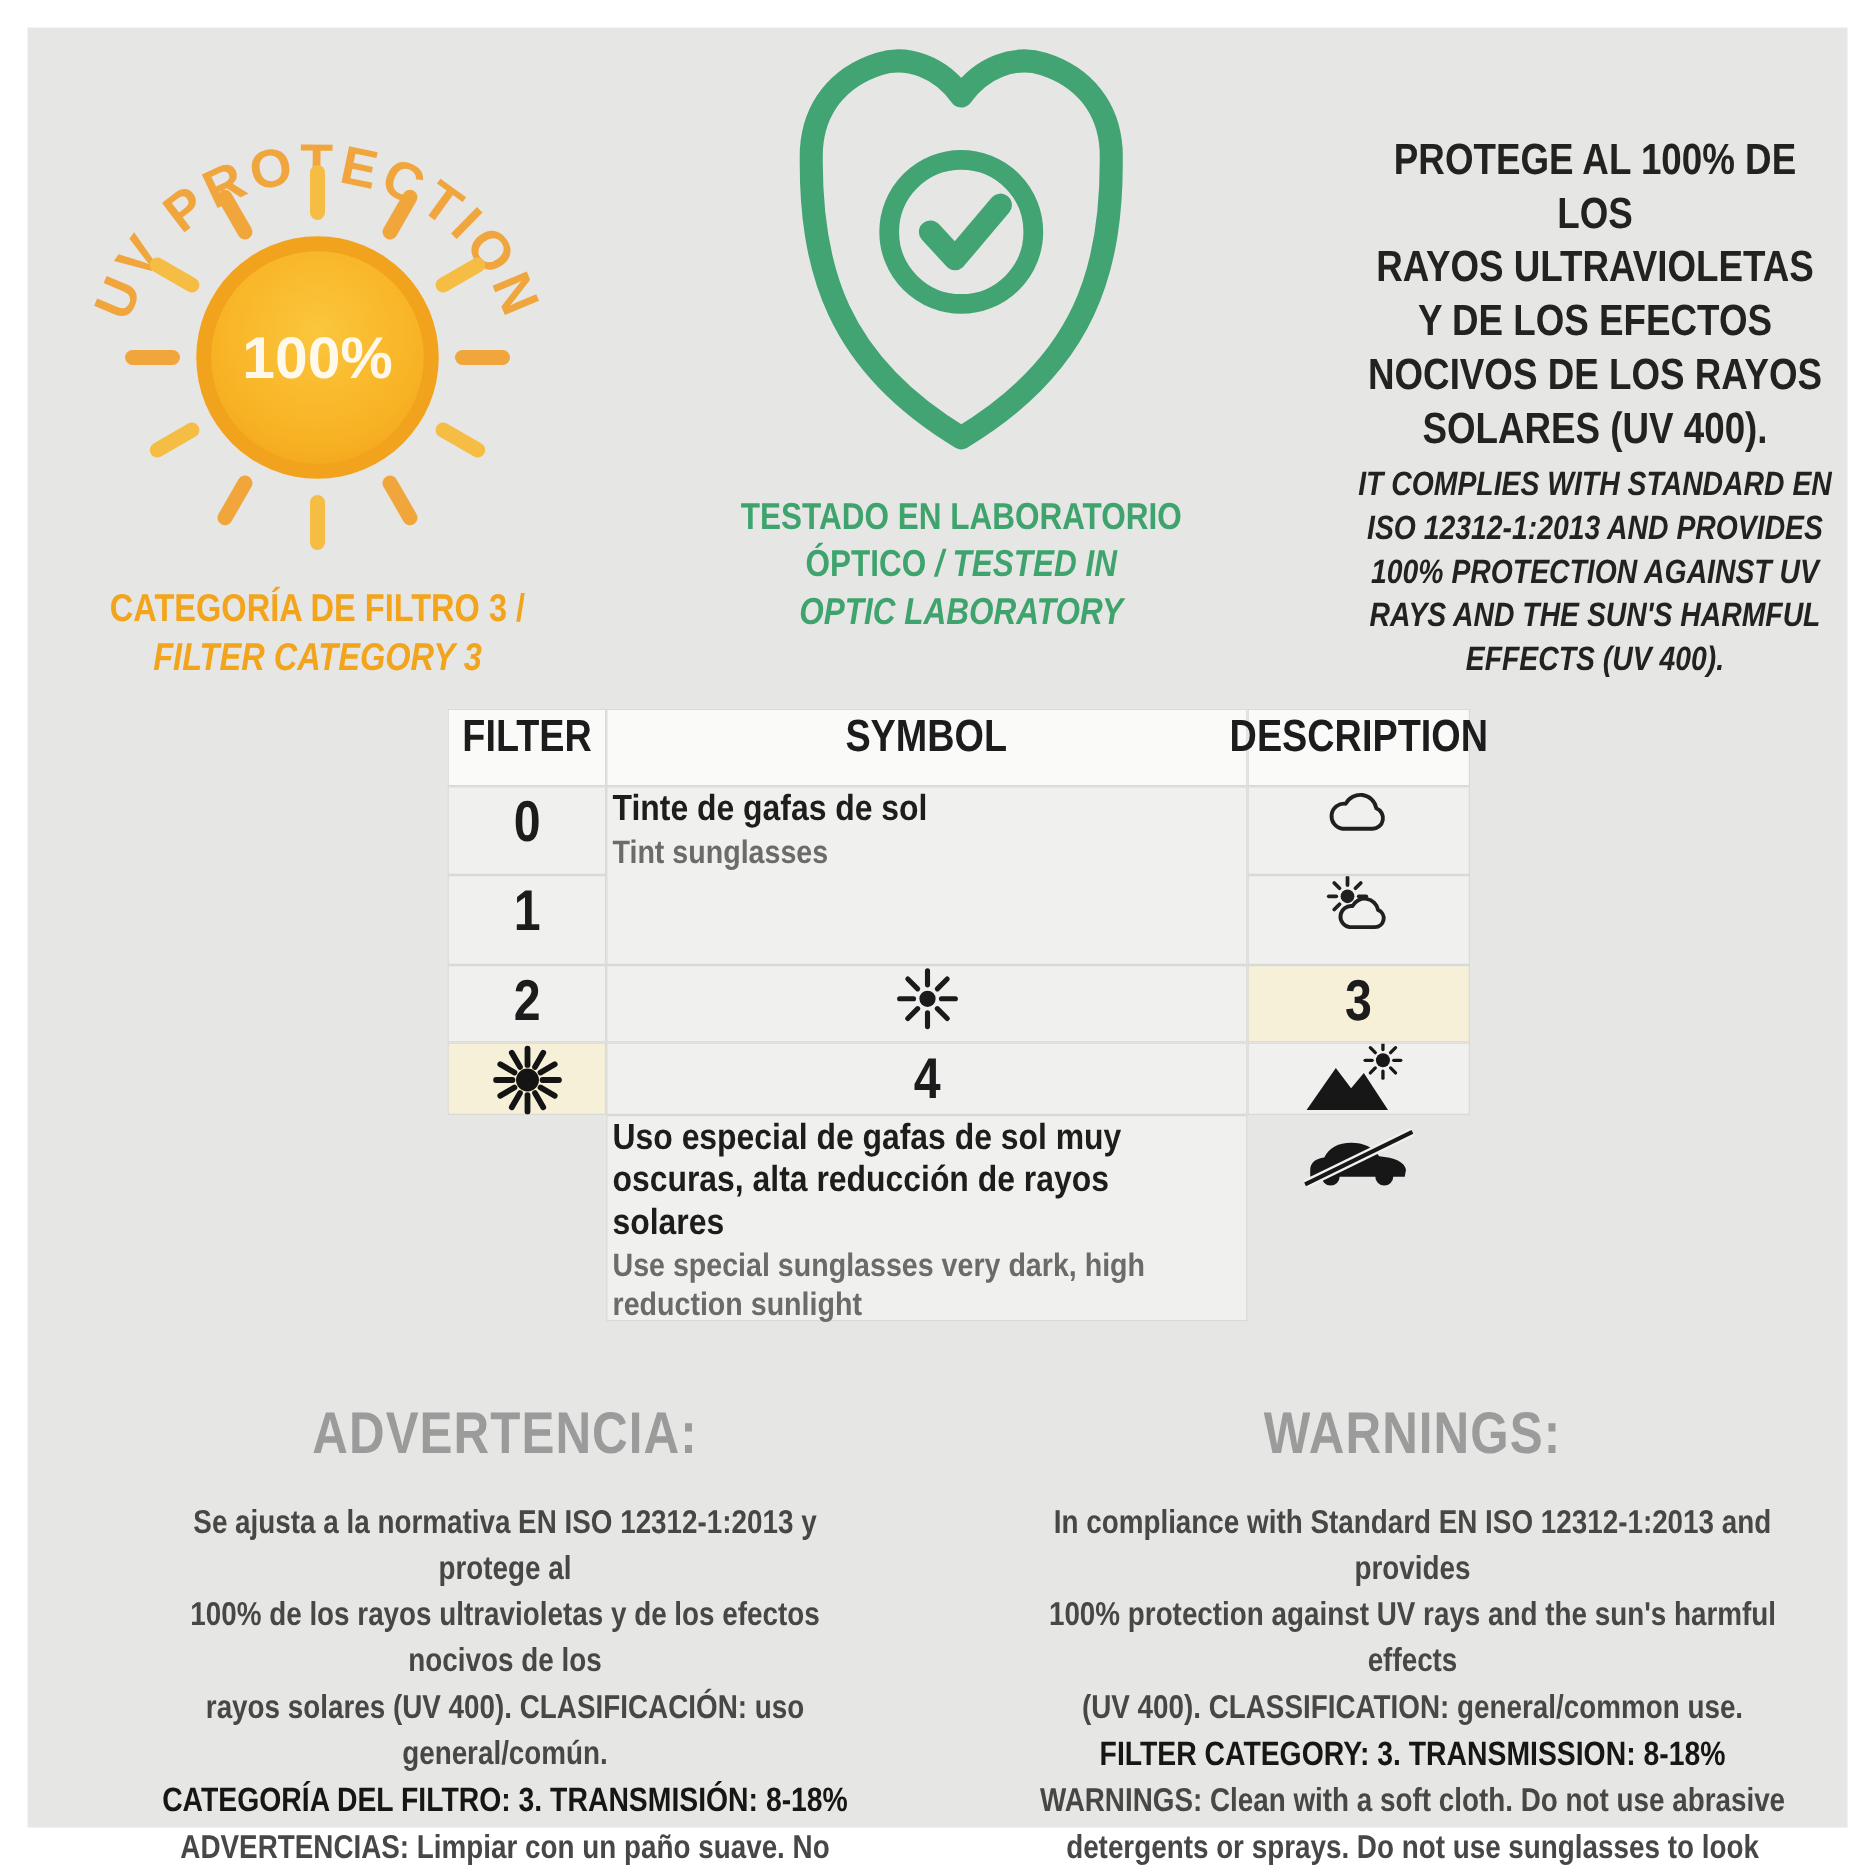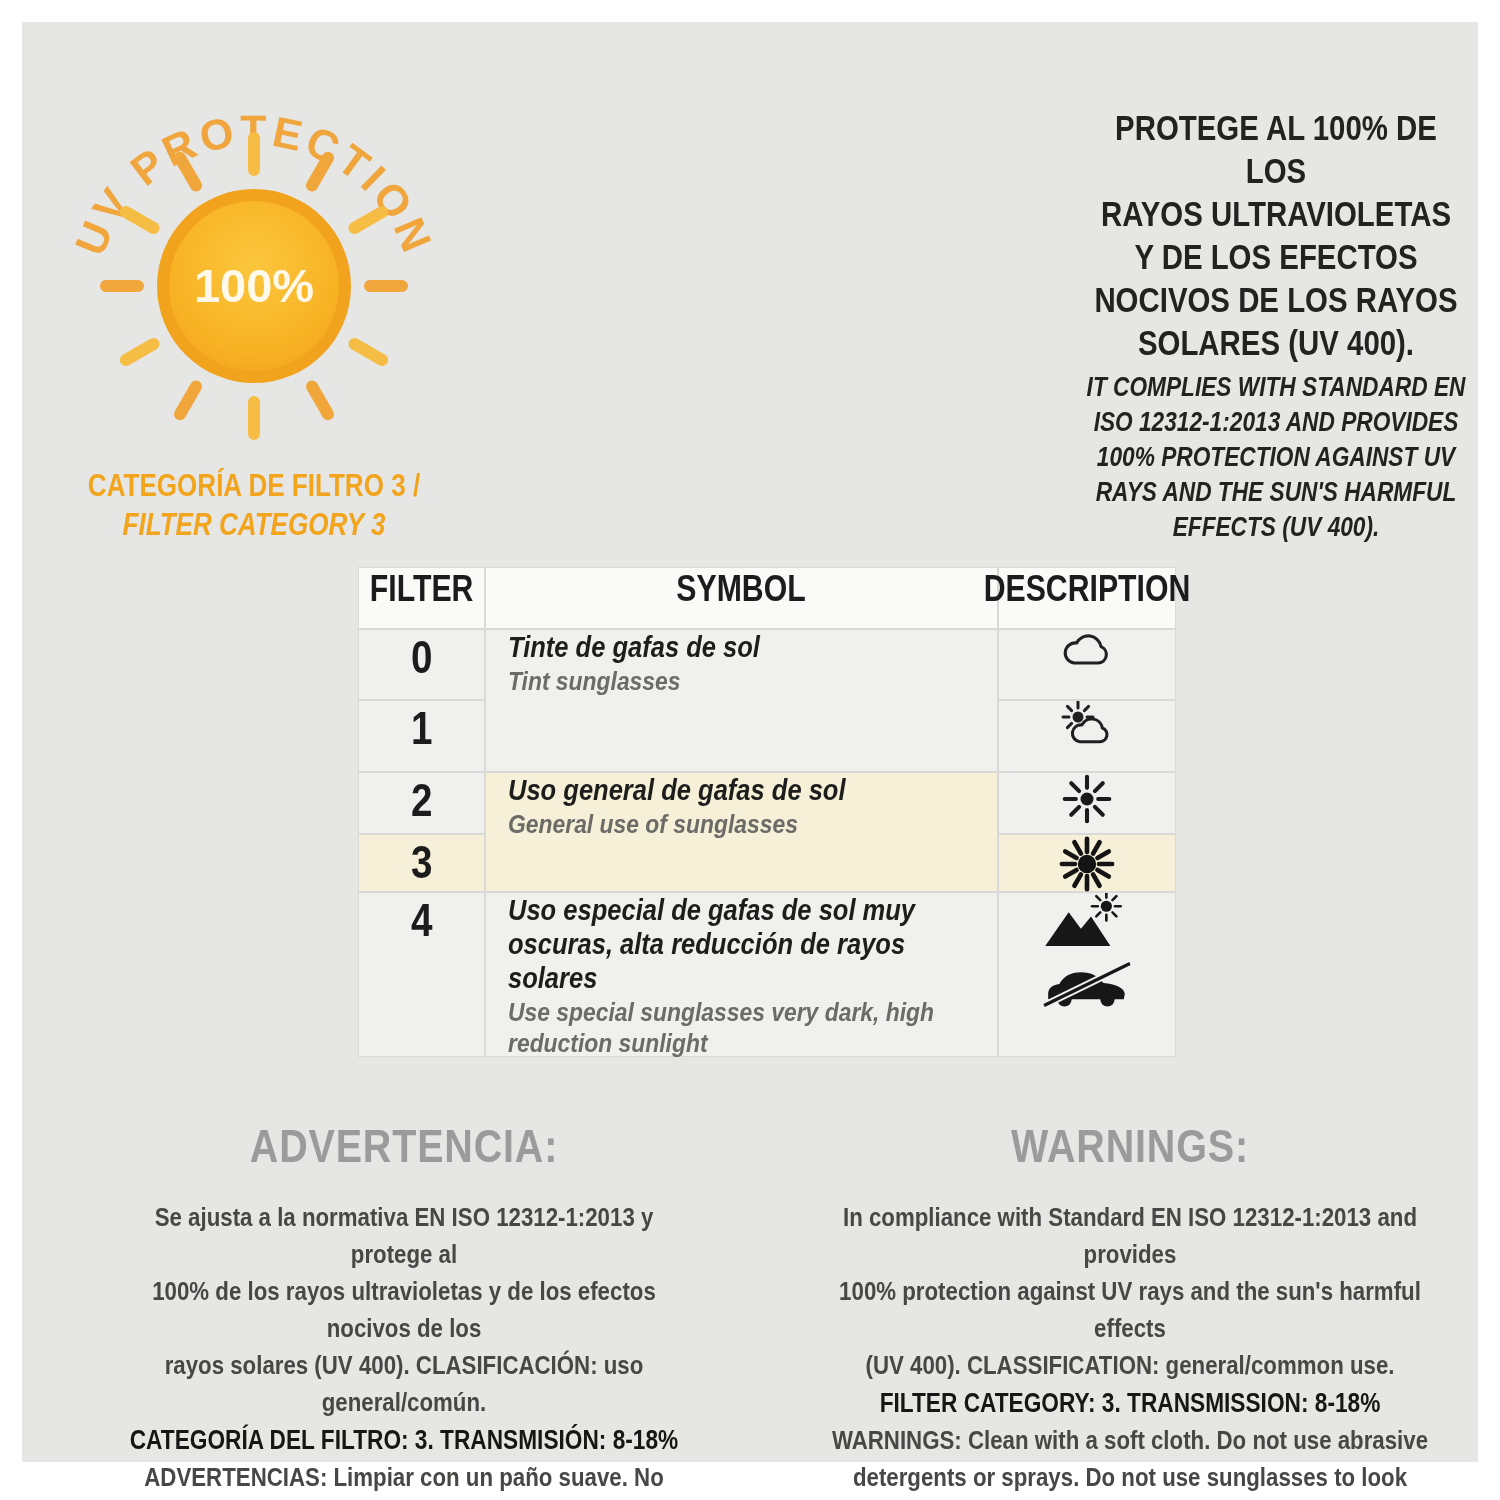--- a/index.html
+++ b/index.html
@@ -37,21 +37,21 @@
     grid-template-rows:62px 71px 72px 62px 58px 165px;
   }
   .cell{
     background:#f0f0ef;border:1px solid #d9d9d8;
     display:flex;align-items:flex-start;justify-content:center;
   }
   .cell.hdr{background:#fafaf9;}
   .cell.cream{background:#f6f0d8;}
   .hdr-label{font-weight:bold;font-size:36px;color:#1c1c1c;letter-spacing:0;}
   .digit{font-weight:bold;font-size:46px;color:#1c1c1c;}
-  .desc-cell{justify-content:flex-start;padding-left:22px;font-style:italic;}
+  .desc-cell{justify-content:flex-start;padding-left:4px;}
   .desc-wrap{display:block;}
   .desc-primary{font-weight:bold;font-size:29px;line-height:34px;color:#1d1d1c;}
   .desc-secondary{font-weight:bold;font-size:26px;line-height:31px;color:#6b6b68;margin-top:2px;}
   .sym-stack{display:flex;flex-direction:column;align-items:center;gap:12px;}
 
   .d01{grid-column:2;grid-row:2 / span 2;}
   .d23{grid-column:2;grid-row:4 / span 2;}
   .d4{grid-column:2;grid-row:6;}
 
   
@@ -97,20 +97,32 @@
       <circle cx="216" cy="258" r="97" fill="#f2a31d"></circle>
       <circle cx="216" cy="258" r="85" fill="url(#sungrad)"></circle>
       <text x="216" y="274" text-anchor="middle" font-size="47" font-weight="bold" fill="rgba(255,255,255,0.9)">100%</text>
     </svg>
     <div class="cat-caption cxC">
       <div class="l1">CATEGORÍA DE FILTRO 3 /</div>
       <div class="l2">FILTER CATEGORY 3</div>
     </div>
   </div>
 
+  <div class="shield-block">
+    <svg width="330" height="336" viewBox="0 0 100 102">
+      <path d="M50 13 C45 6 37 3 30 5.2 C20 8.4 14.2 16 13.6 26 C13 55 20 78 50 96 C80 78 87 55 86.4 26 C85.8 16 80 8.4 70 5.2 C63 3 55 6 50 13 Z" fill="none" stroke="#42a473" stroke-width="5.6" stroke-linejoin="round"></path>
+      <circle cx="50" cy="46" r="17.5" fill="none" stroke="#42a473" stroke-width="4.8"></circle>
+      <path d="M42.5 46 L48.5 52.5 L59.5 39.5" fill="none" stroke="#42a473" stroke-width="5.6" stroke-linecap="round" stroke-linejoin="round"></path>
+    </svg>
+    <div class="lab-caption cxC">
+      <div>TESTADO EN LABORATORIO</div>
+      <div><span>ÓPTICO</span> <span class="it">/ TESTED IN</span></div>
+      <div class="it">OPTIC LABORATORY</div>
+    </div>
+  </div>
 
   <div class="protect-block cxC">
     <div class="protect-es">
         <div>PROTEGE AL 100% DE LOS</div>
         <div>RAYOS ULTRAVIOLETAS</div>
         <div>Y DE LOS EFECTOS</div>
         <div>NOCIVOS DE LOS RAYOS</div>
         <div>SOLARES (UV 400).</div>
       </div>
     <div class="protect-en">
@@ -168,30 +180,20 @@
           <line x1="9" y1="0" x2="15" y2="0" transform="rotate(270)"></line>
           <line x1="9" y1="0" x2="15" y2="0" transform="rotate(315)"></line>
         </g>
         <path d="M14 33 h24 a8.5 8.5 0 0 0 3-16.4 A13 13 0 0 0 16.6 13 A10 10 0 0 0 14 33 Z" transform="translate(11,13) scale(0.84)" fill="#f0f0ef" stroke="#202020" stroke-width="3.7" stroke-linejoin="round"></path>
       </svg>
     </div>
 
     <div class="cell">
         <span class="digit cxC">2</span>
       </div>
-    <div class="cell d23 desc-cell cream">
-      <div class="desc-wrap cxL">
-        <div class="desc-primary">
-            <div>Uso general de gafas de sol</div>
-          </div>
-        <div class="desc-secondary">
-            <div>General use of sunglasses</div>
-          </div>
-      </div>
-    </div>
     <div class="cell">
       <svg width="52" height="52" viewBox="0 0 56 56">
         <g transform="translate(28,28)" stroke="#1b1b1b" stroke-width="4.4" stroke-linecap="round">
           <circle r="7" fill="#1b1b1b" stroke="none"></circle>
           <line x1="12" y1="0" x2="24" y2="0"></line>
           <line x1="12" y1="0" x2="24" y2="0" transform="rotate(45)"></line>
           <line x1="12" y1="0" x2="24" y2="0" transform="rotate(90)"></line>
           <line x1="12" y1="0" x2="24" y2="0" transform="rotate(135)"></line>
           <line x1="12" y1="0" x2="24" y2="0" transform="rotate(180)"></line>
           <line x1="12" y1="0" x2="24" y2="0" transform="rotate(225)"></line>

